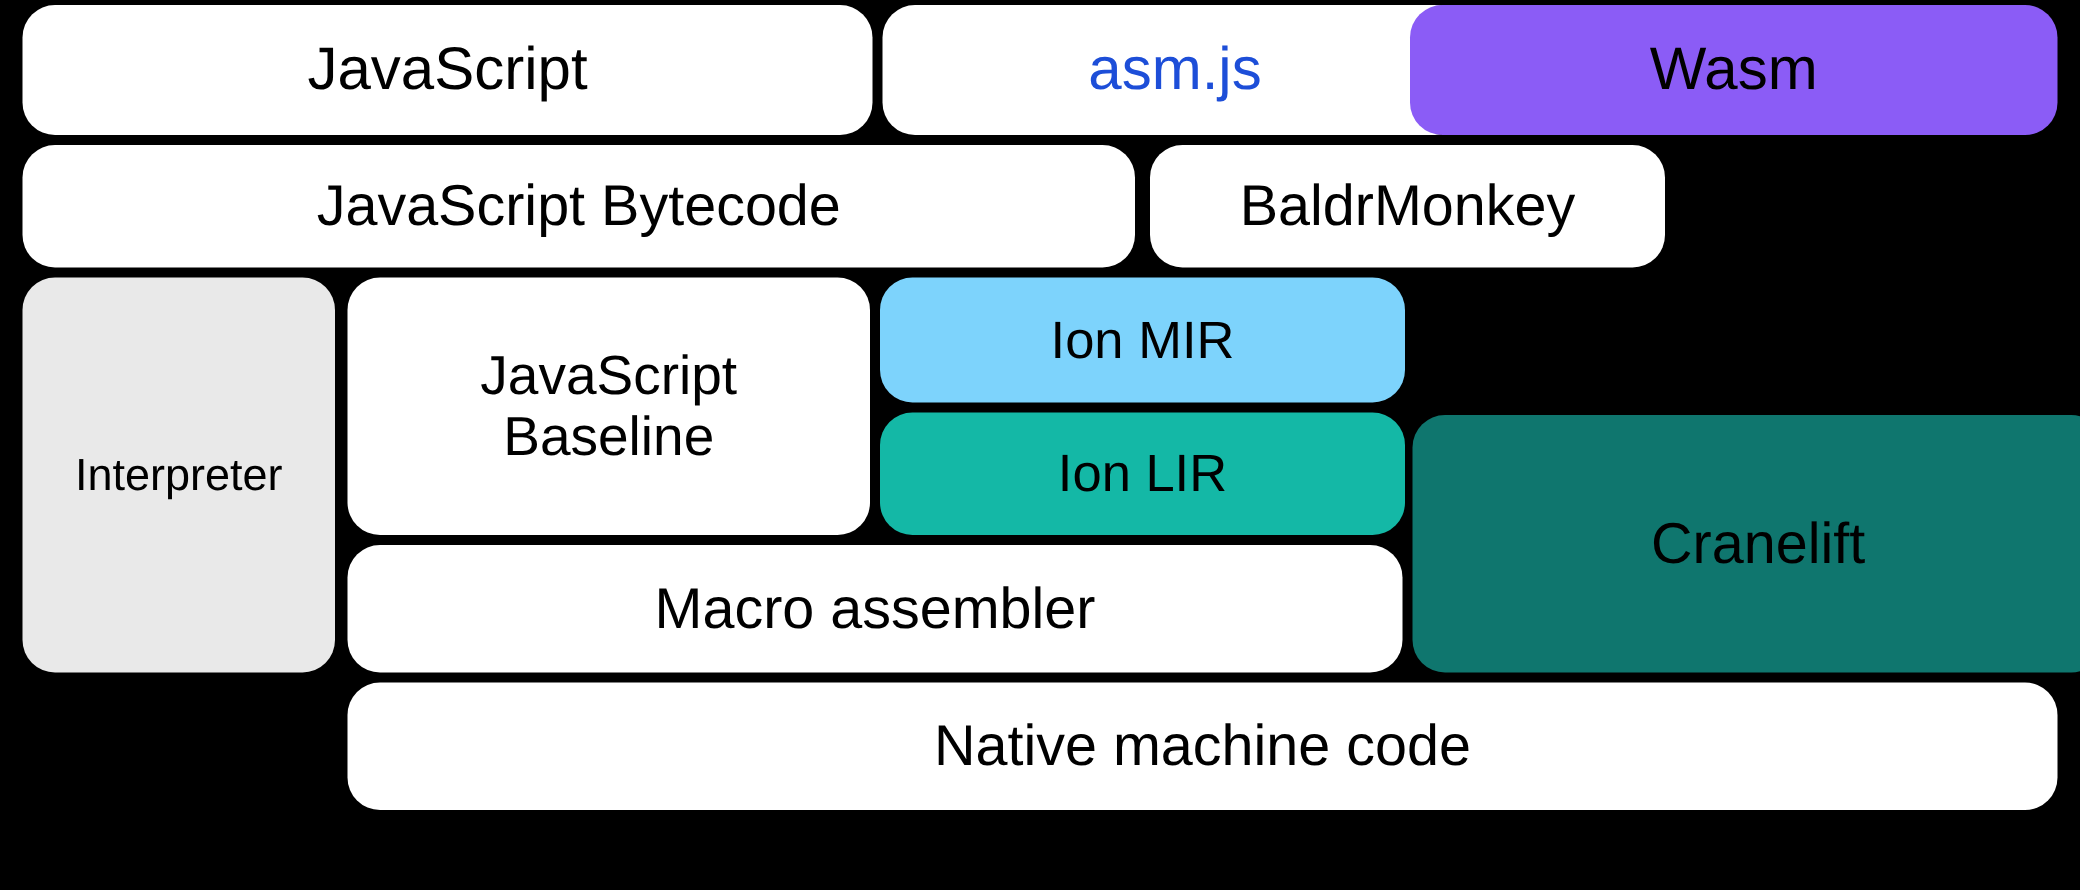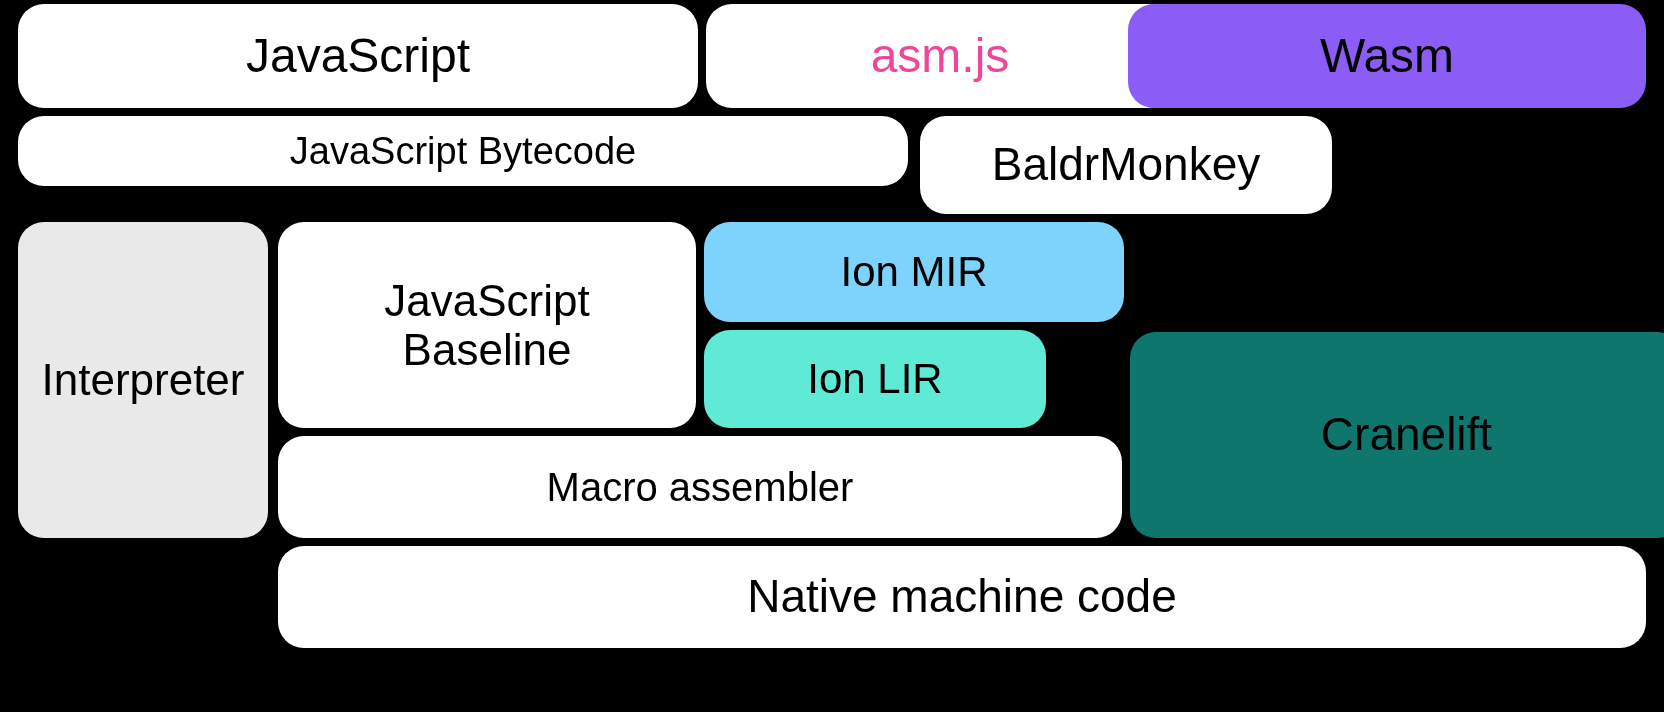--- a/index.html
+++ b/index.html
@@ -38,25 +38,25 @@
   .fill-white { background: #ffffff; }
   .fill-gray  { background: #e9e9e9; }
   .fill-green { background: #73c445; }
   .fill-pink  { background: #f87f94; }
 </style>
 </head>
 <body>
 
 <div id="stage">
     <div class="node fill-white" style="left: 18px; top: 4px; width: 680px; height: 104px; font-size: 48px; background: rgb(255, 255, 255); color: rgb(0, 0, 0);">JavaScript</div>
-    <div class="node fill-white" style="left: 706px; top: 4px; width: 468px; height: 104px; font-size: 48px; background: rgb(255, 255, 255); color: #ec4899;">asm.js</div>
+    <div class="node fill-white" style="left: 706px; top: 4px; width: 468px; height: 104px; font-size: 48px; background: rgb(255, 255, 255); color: #1d4ed8;">asm.js</div>
     <div class="node fill-white" style="left: 1128px; top: 4px; width: 518px; height: 104px; font-size: 48px; background: #8b5cf6; color: rgb(0, 0, 0);">Wasm</div>
-    <div class="node fill-white" style="left: 18px; top: 116px; width: 890px; height: 70px; font-size: 38px; background: rgb(255, 255, 255); color: rgb(0, 0, 0);">JavaScript Bytecode</div>
+    <div class="node fill-white" style="left: 18px; top: 116px; width: 890px; height: 98px; font-size: 46px; background: rgb(255, 255, 255); color: rgb(0, 0, 0);">JavaScript Bytecode</div>
     <div class="node fill-white" style="left: 920px; top: 116px; width: 412px; height: 98px; font-size: 46px; background: #ffffff; color: rgb(0, 0, 0);">BaldrMonkey</div>
-    <div class="node fill-gray" style="left: 18px; top: 222px; width: 250px; height: 316px; font-size: 44px; background: rgb(233, 233, 233); color: rgb(0, 0, 0);">Interpreter</div>
+    <div class="node fill-gray" style="left: 18px; top: 222px; width: 250px; height: 316px; font-size: 36px; background: rgb(233, 233, 233); color: rgb(0, 0, 0);">Interpreter</div>
     <div class="node fill-white" style="left: 278px; top: 222px; width: 418px; height: 206px; font-size: 44px; background: rgb(255, 255, 255); color: rgb(0, 0, 0);">JavaScript
 Baseline</div>
     <div class="node fill-green" style="left: 704px; top: 222px; width: 420px; height: 100px; font-size: 42px; background: #7dd3fc; color: rgb(0, 0, 0);">Ion MIR</div>
-    <div class="node fill-green" style="left: 704px; top: 330px; width: 342px; height: 98px; font-size: 42px; background: #5eead4; color: rgb(0, 0, 0);">Ion LIR</div>
+    <div class="node fill-green" style="left: 704px; top: 330px; width: 420px; height: 98px; font-size: 42px; background: #14b8a6; color: rgb(0, 0, 0);">Ion LIR</div>
     <div class="node fill-pink" style="left: 1130px; top: 332px; width: 553px; height: 206px; font-size: 46px; background: #0f766e; color: rgb(0, 0, 0);">Cranelift</div>
-    <div class="node fill-white" style="left: 278px; top: 436px; width: 844px; height: 102px; font-size: 40px; background: rgb(255, 255, 255); color: rgb(0, 0, 0);">Macro assembler</div>
+    <div class="node fill-white" style="left: 278px; top: 436px; width: 844px; height: 102px; font-size: 46px; background: rgb(255, 255, 255); color: rgb(0, 0, 0);">Macro assembler</div>
     <div class="node fill-white" style="left: 278px; top: 546px; width: 1368px; height: 102px; font-size: 46px; background: rgb(255, 255, 255); color: rgb(0, 0, 0);">Native machine code</div>
   </div>
 
 </body></html>

